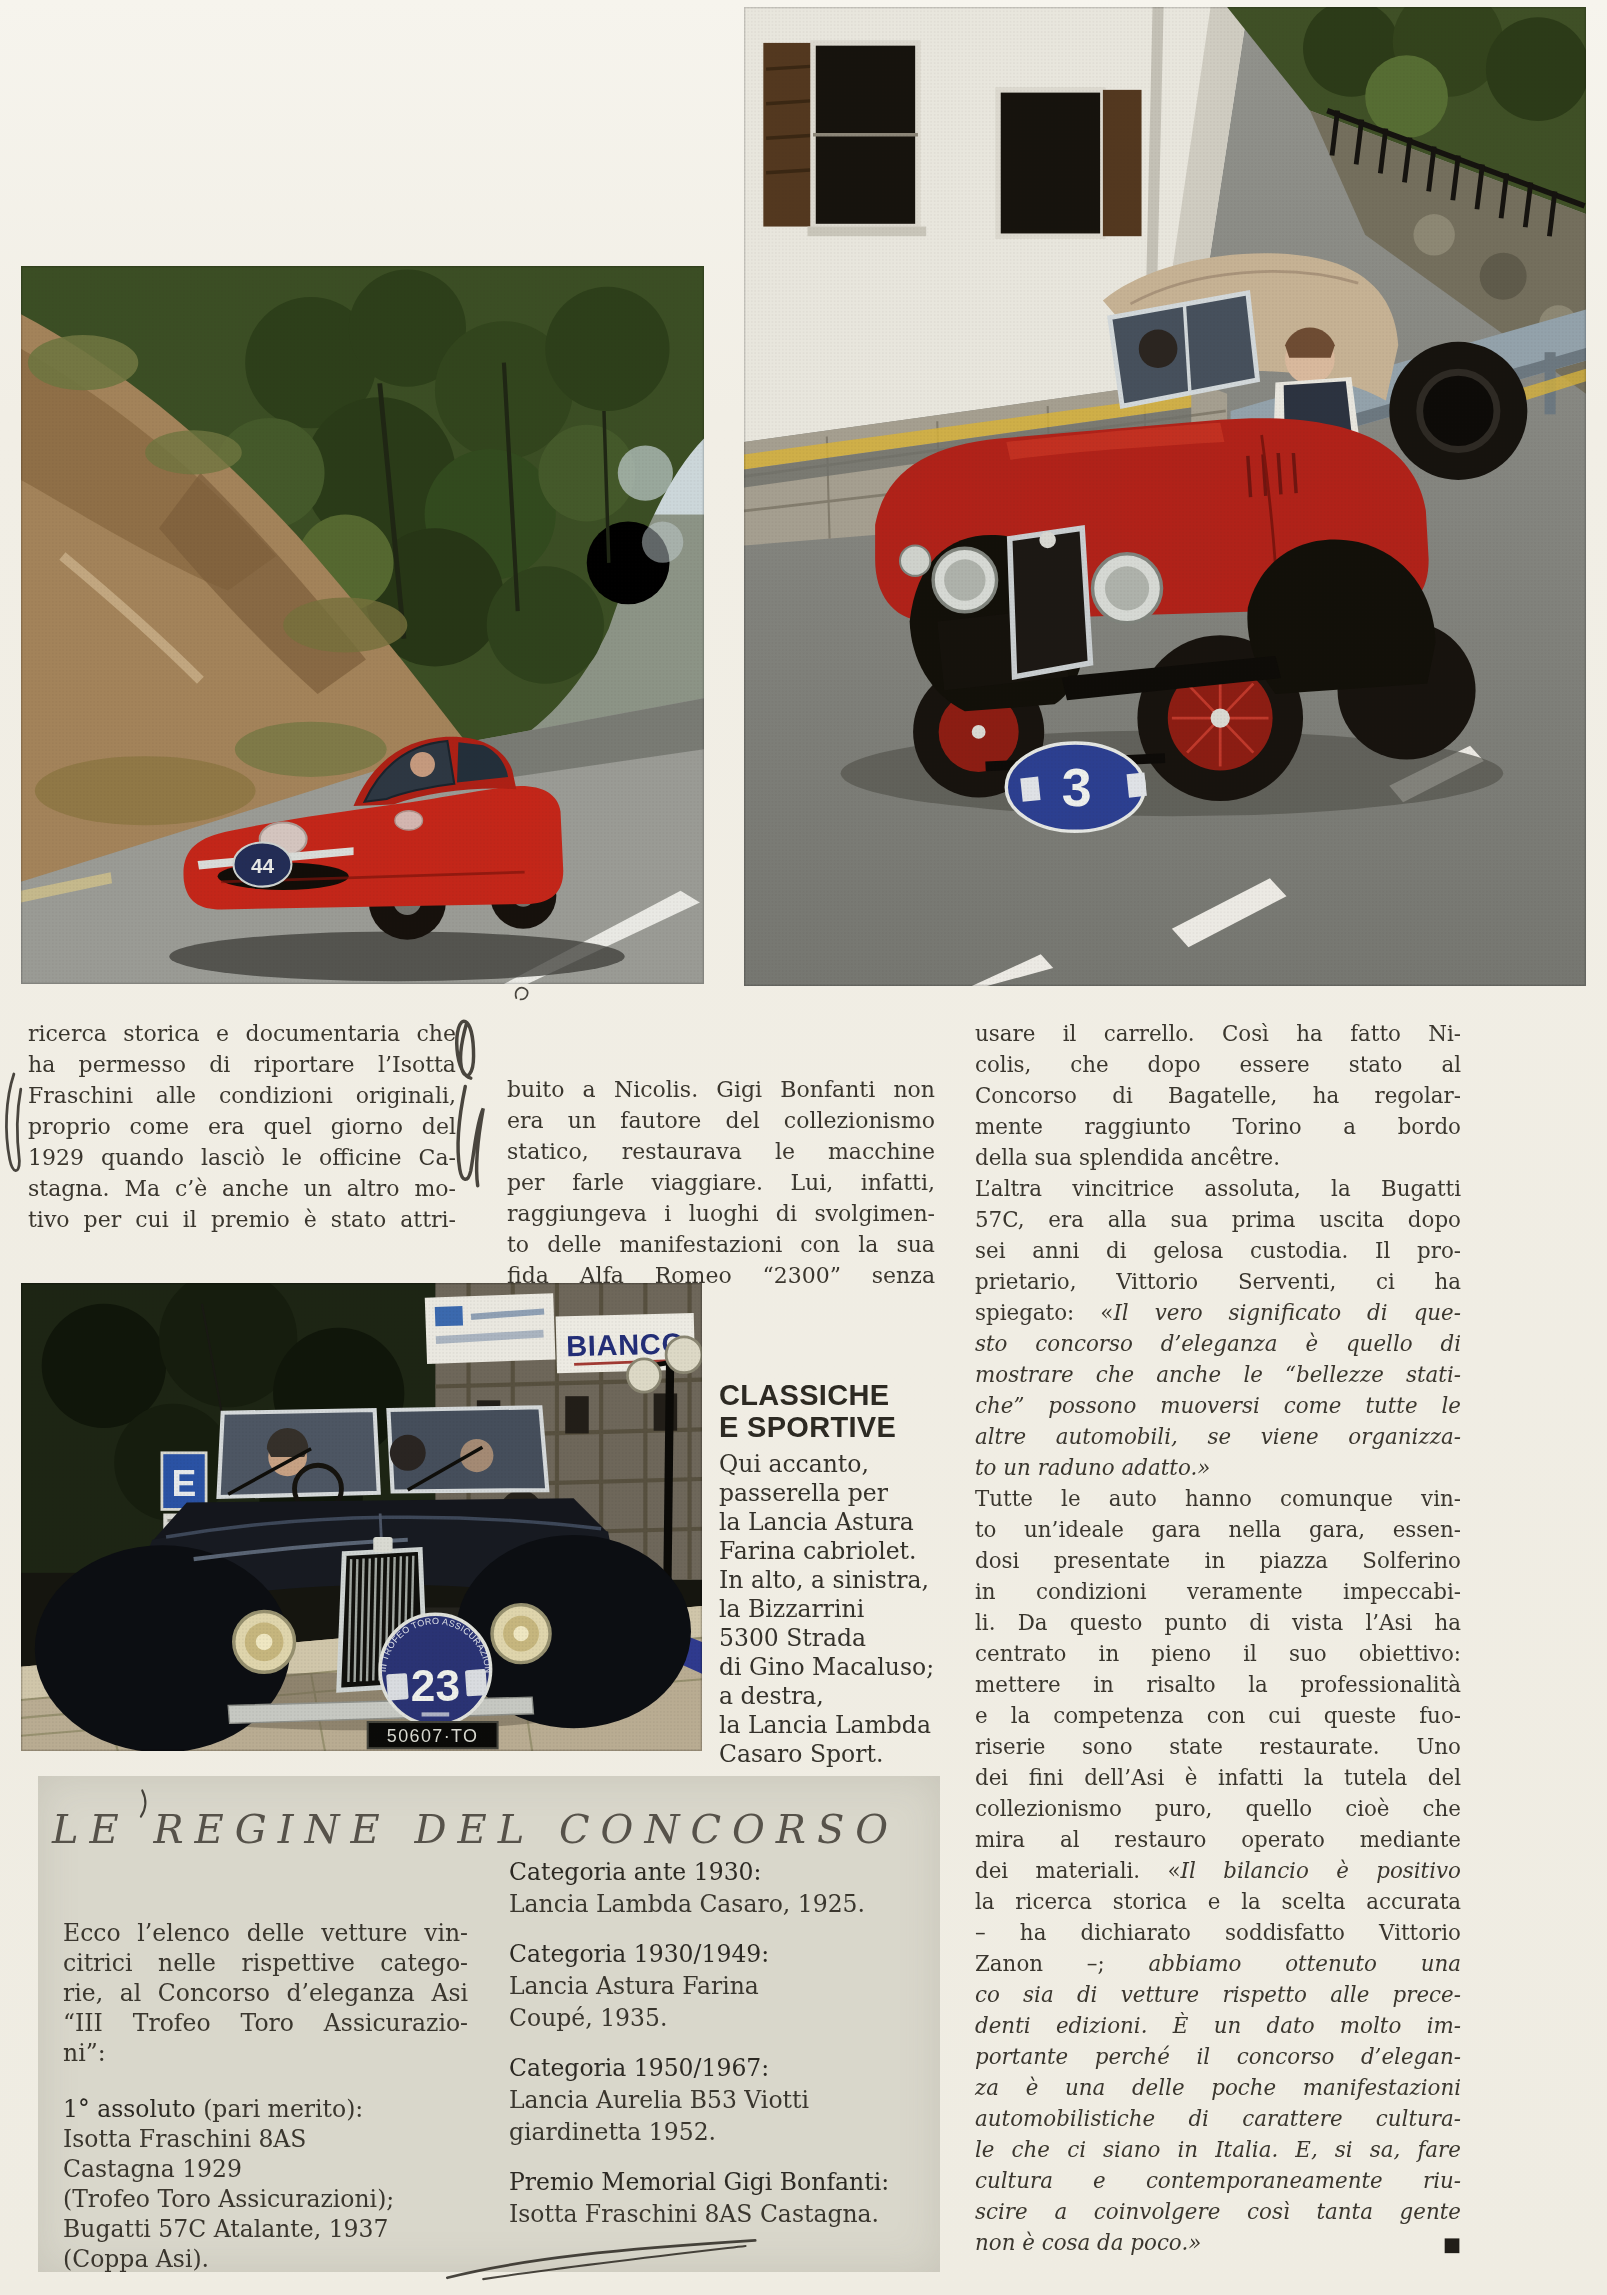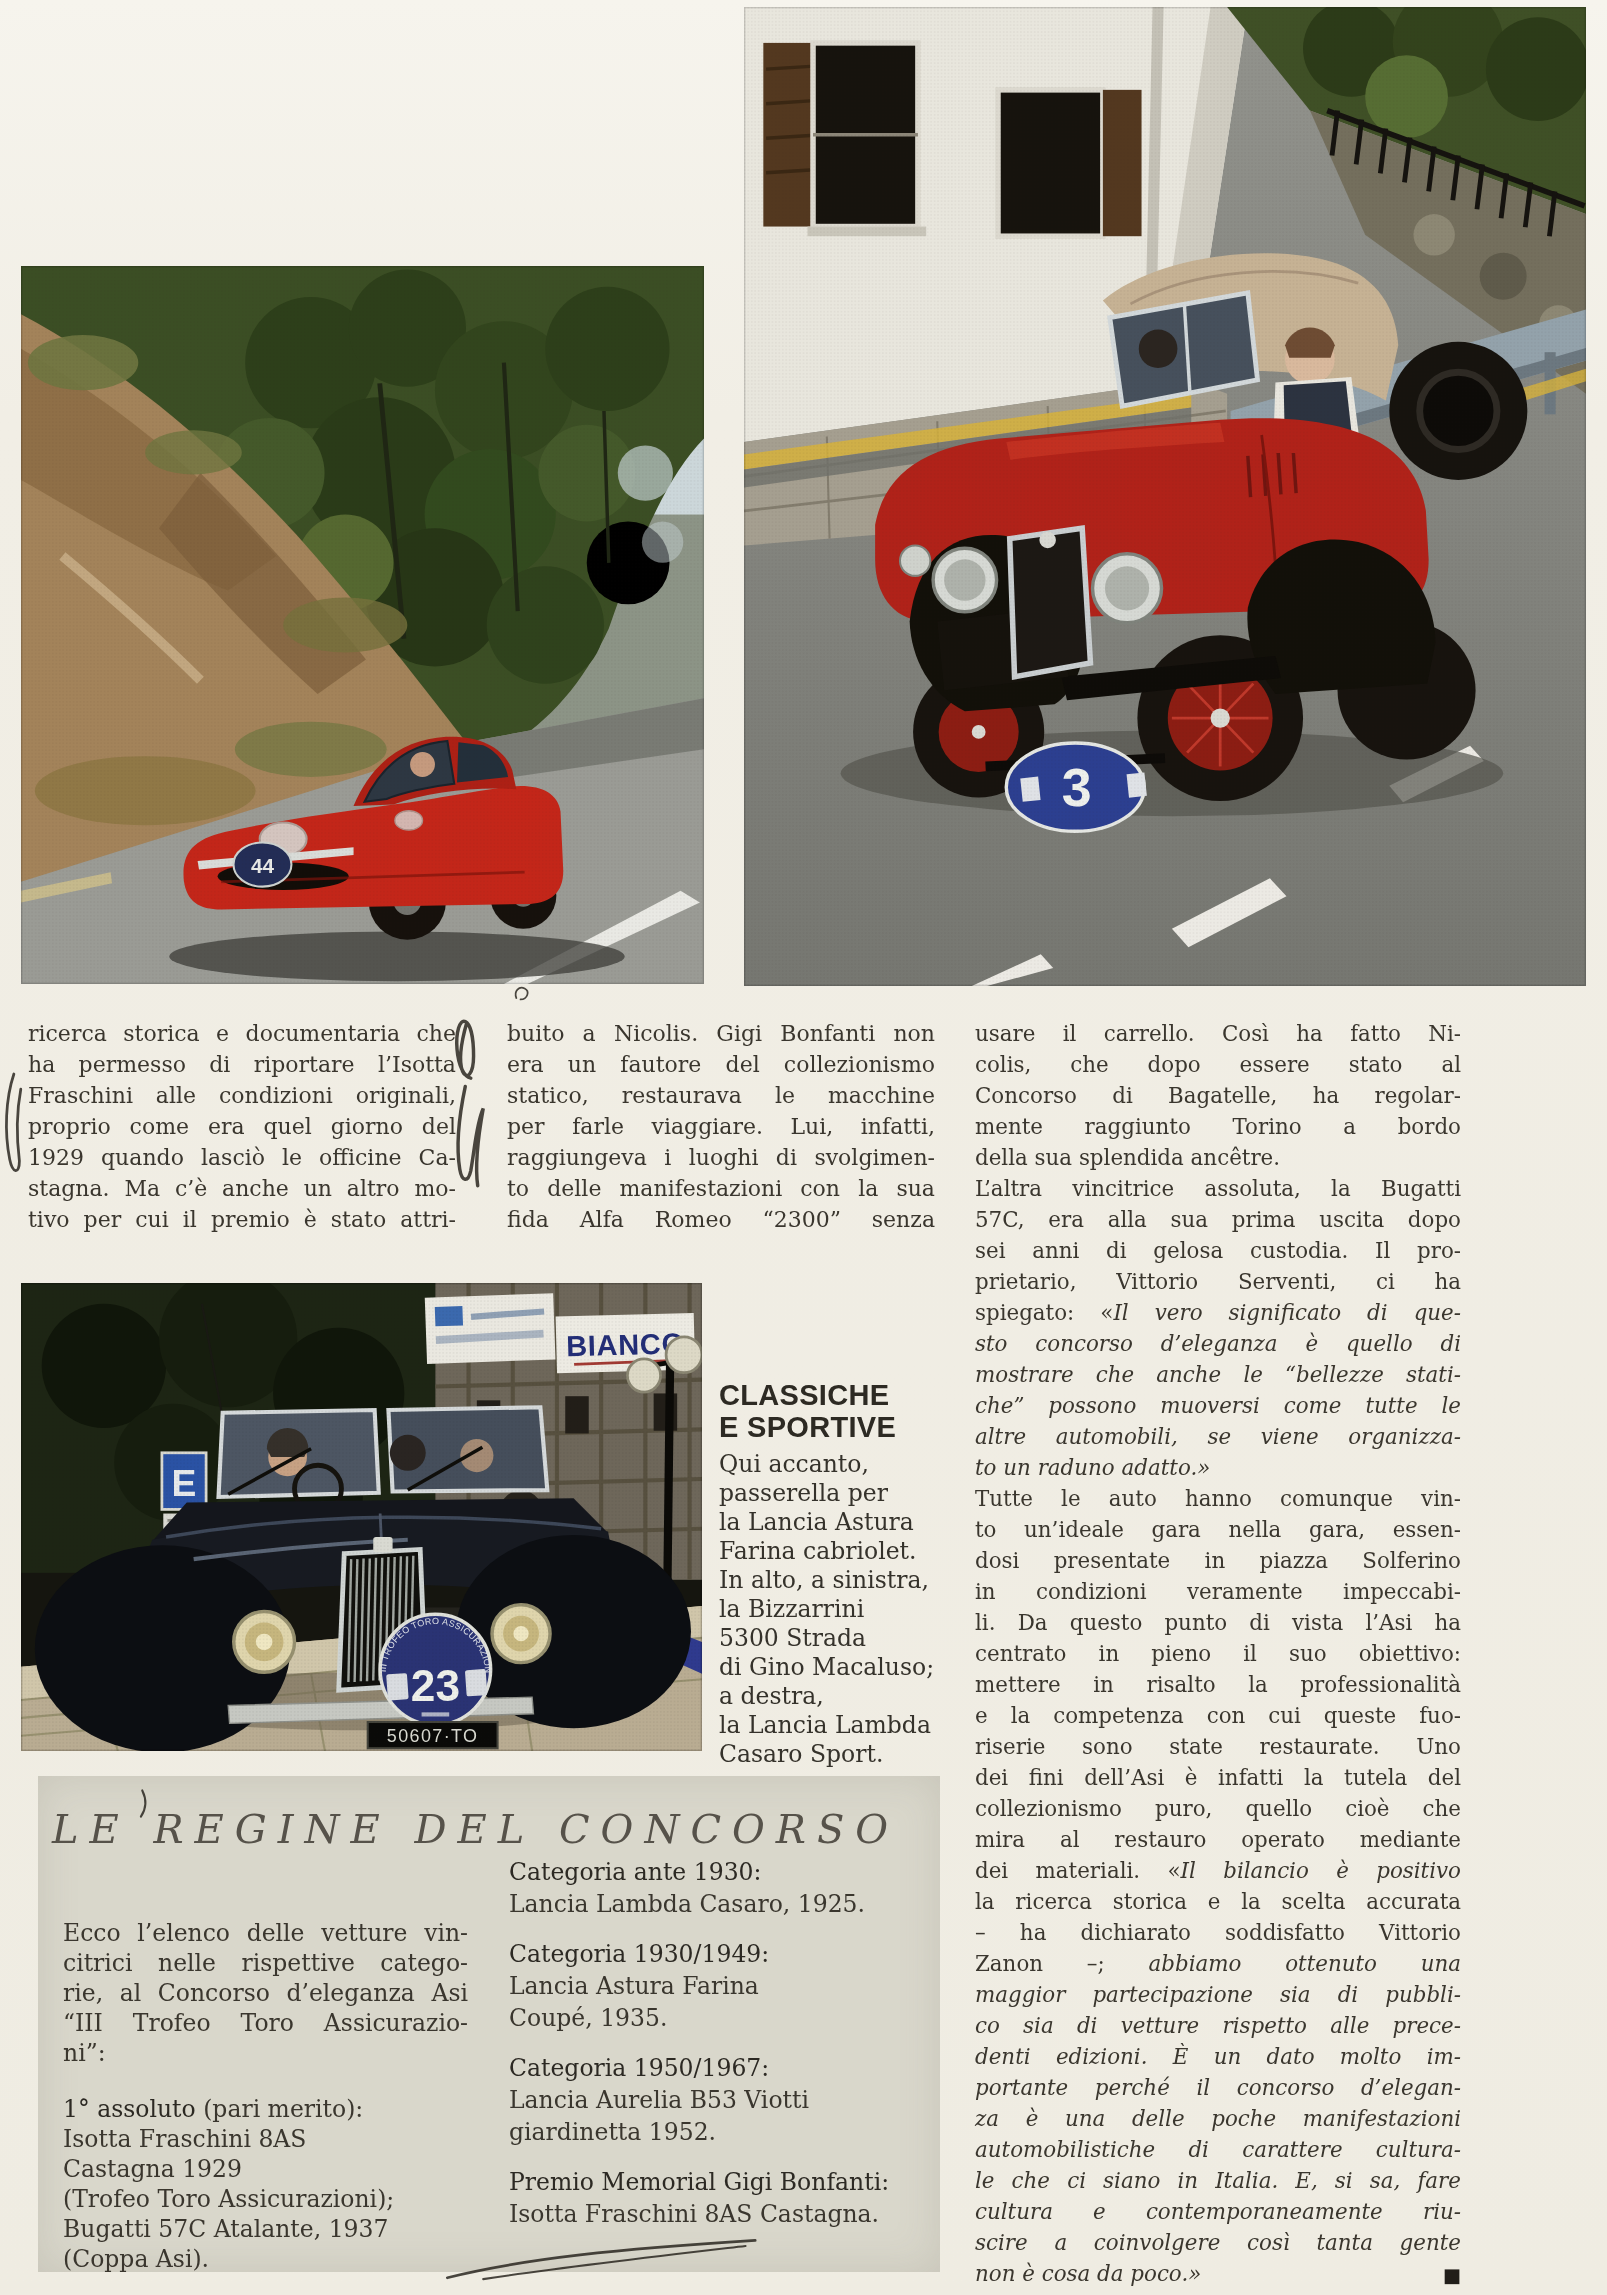--- a/index.html
+++ b/index.html
@@ -6,21 +6,21 @@
   .page{position:relative;width:1607px;height:2295px;margin:0 auto;
         background:linear-gradient(180deg,#f6f4ed 0%,#f1eee5 18%,#efece2 100%);
         font-family:"DejaVu Serif",serif;color:#3a362e;overflow:hidden;}
   svg{display:block}
   .photo{position:absolute;}
   #photoL{left:21px;top:266px;width:683px;height:718px}
   #photoR{left:744px;top:7px;width:842px;height:979px}
   #photoM{left:21px;top:1283px;width:681px;height:468px}
   .bodycol{position:absolute;font-size:22px;line-height:31px;color:#3a362e}
   #col1{left:28px;top:1018px;width:428px}
-  #col2{left:507px;top:1018px;width:428px}
+  #col2{left:507px;top:1074px;width:428px}
   #col3{left:975px;top:1018px;width:486px;font-size:21.4px;line-height:31px}
   .ln{white-space:normal}
   .justcol .ln, .ln.jl{text-align:justify;text-align-last:justify}
   .ln.end{text-align:center;text-align-last:left}
   .seg-r{font-style:normal;font-weight:normal}
   .seg-i{font-style:italic}
   .seg-b{font-weight:normal}
   .endsq{float:right;font-size:19.3px;line-height:inherit;color:#211e19;font-style:normal;transform:translateY(2.1px)}
   #caption{position:absolute;left:719px;top:1379px;width:228px}
   .cap-head{font-family:"Liberation Sans",sans-serif;font-weight:bold;font-size:29px;line-height:32px;
@@ -278,21 +278,20 @@
       <div class="ln"><span class="seg-r">mettere in risalto la professionalità</span></div>
       <div class="ln"><span class="seg-r">e la competenza con cui queste fuo-</span></div>
       <div class="ln"><span class="seg-r">riserie sono state restaurate. Uno</span></div>
       <div class="ln"><span class="seg-r">dei fini dell’Asi è infatti la tutela del</span></div>
       <div class="ln"><span class="seg-r">collezionismo puro, quello cioè che</span></div>
       <div class="ln"><span class="seg-r">mira al restauro operato mediante</span></div>
       <div class="ln"><span class="seg-r">dei materiali. «</span><span class="seg-i">Il bilancio è positivo</span></div>
       <div class="ln"><span class="seg-r">la ricerca storica e la scelta accurata</span></div>
       <div class="ln"><span class="seg-r">– ha dichiarato soddisfatto Vittorio</span></div>
       <div class="ln"><span class="seg-r">Zanon –; </span><span class="seg-i">abbiamo ottenuto una</span></div>
-      <div class="ln"><span class="seg-i">maggior partecipazione sia di pubbli-</span></div>
       <div class="ln"><span class="seg-i">co sia di vetture rispetto alle prece-</span></div>
       <div class="ln"><span class="seg-i">denti edizioni. È un dato molto im-</span></div>
       <div class="ln"><span class="seg-i">portante perché il concorso d’elegan-</span></div>
       <div class="ln"><span class="seg-i">za è una delle poche manifestazioni</span></div>
       <div class="ln"><span class="seg-i">automobilistiche di carattere cultura-</span></div>
       <div class="ln"><span class="seg-i">le che ci siano in Italia. E, si sa, fare</span></div>
       <div class="ln"><span class="seg-i">cultura e contemporaneamente riu-</span></div>
       <div class="ln"><span class="seg-i">scire a coinvolgere così tanta gente</span></div>
       <div class="ln end"><span class="seg-i">non è cosa da poco.»</span><span class="endsq">■</span></div>
     </div>

